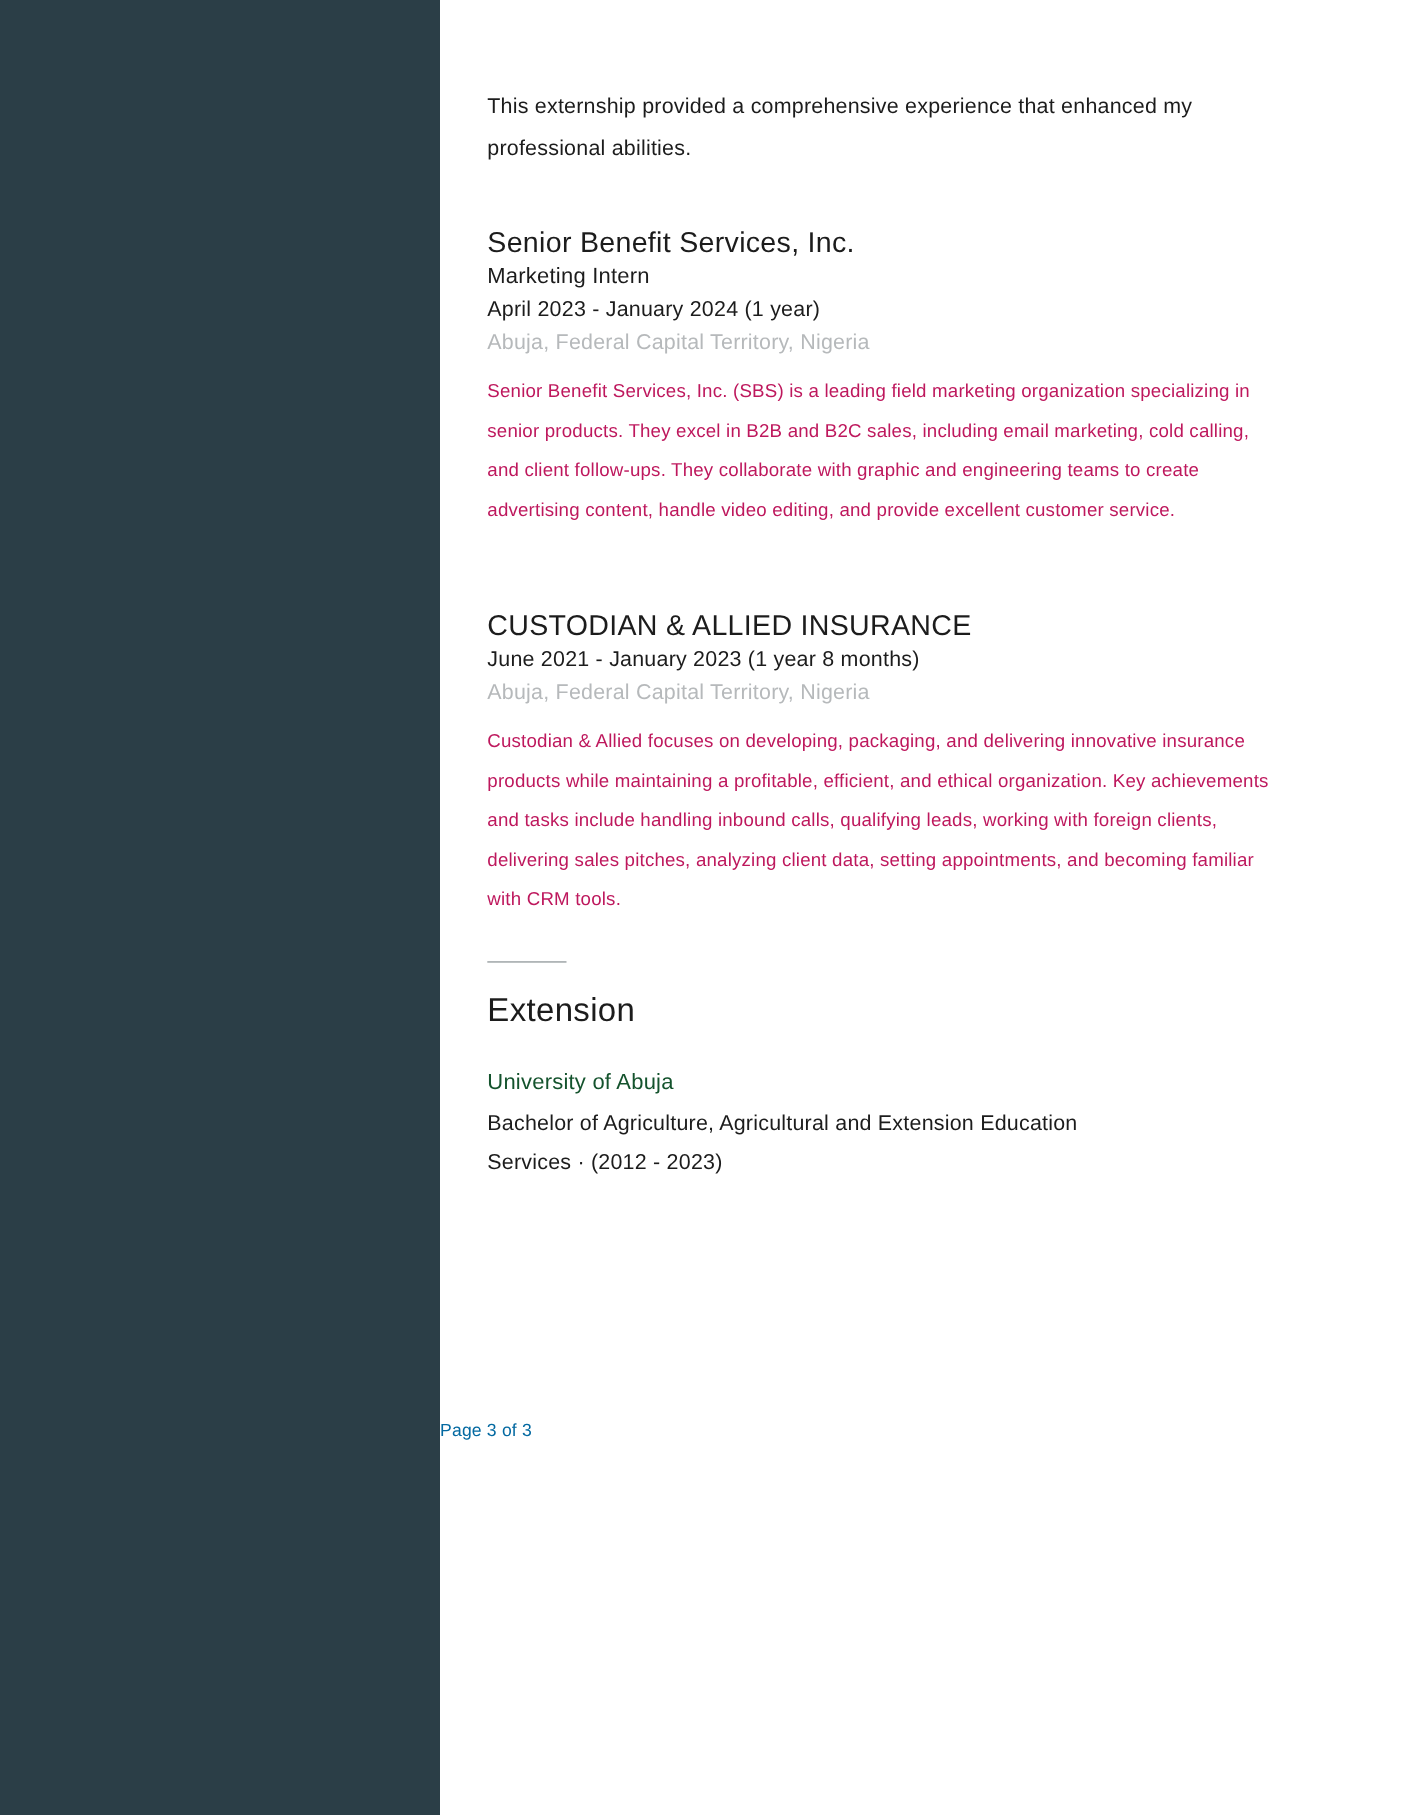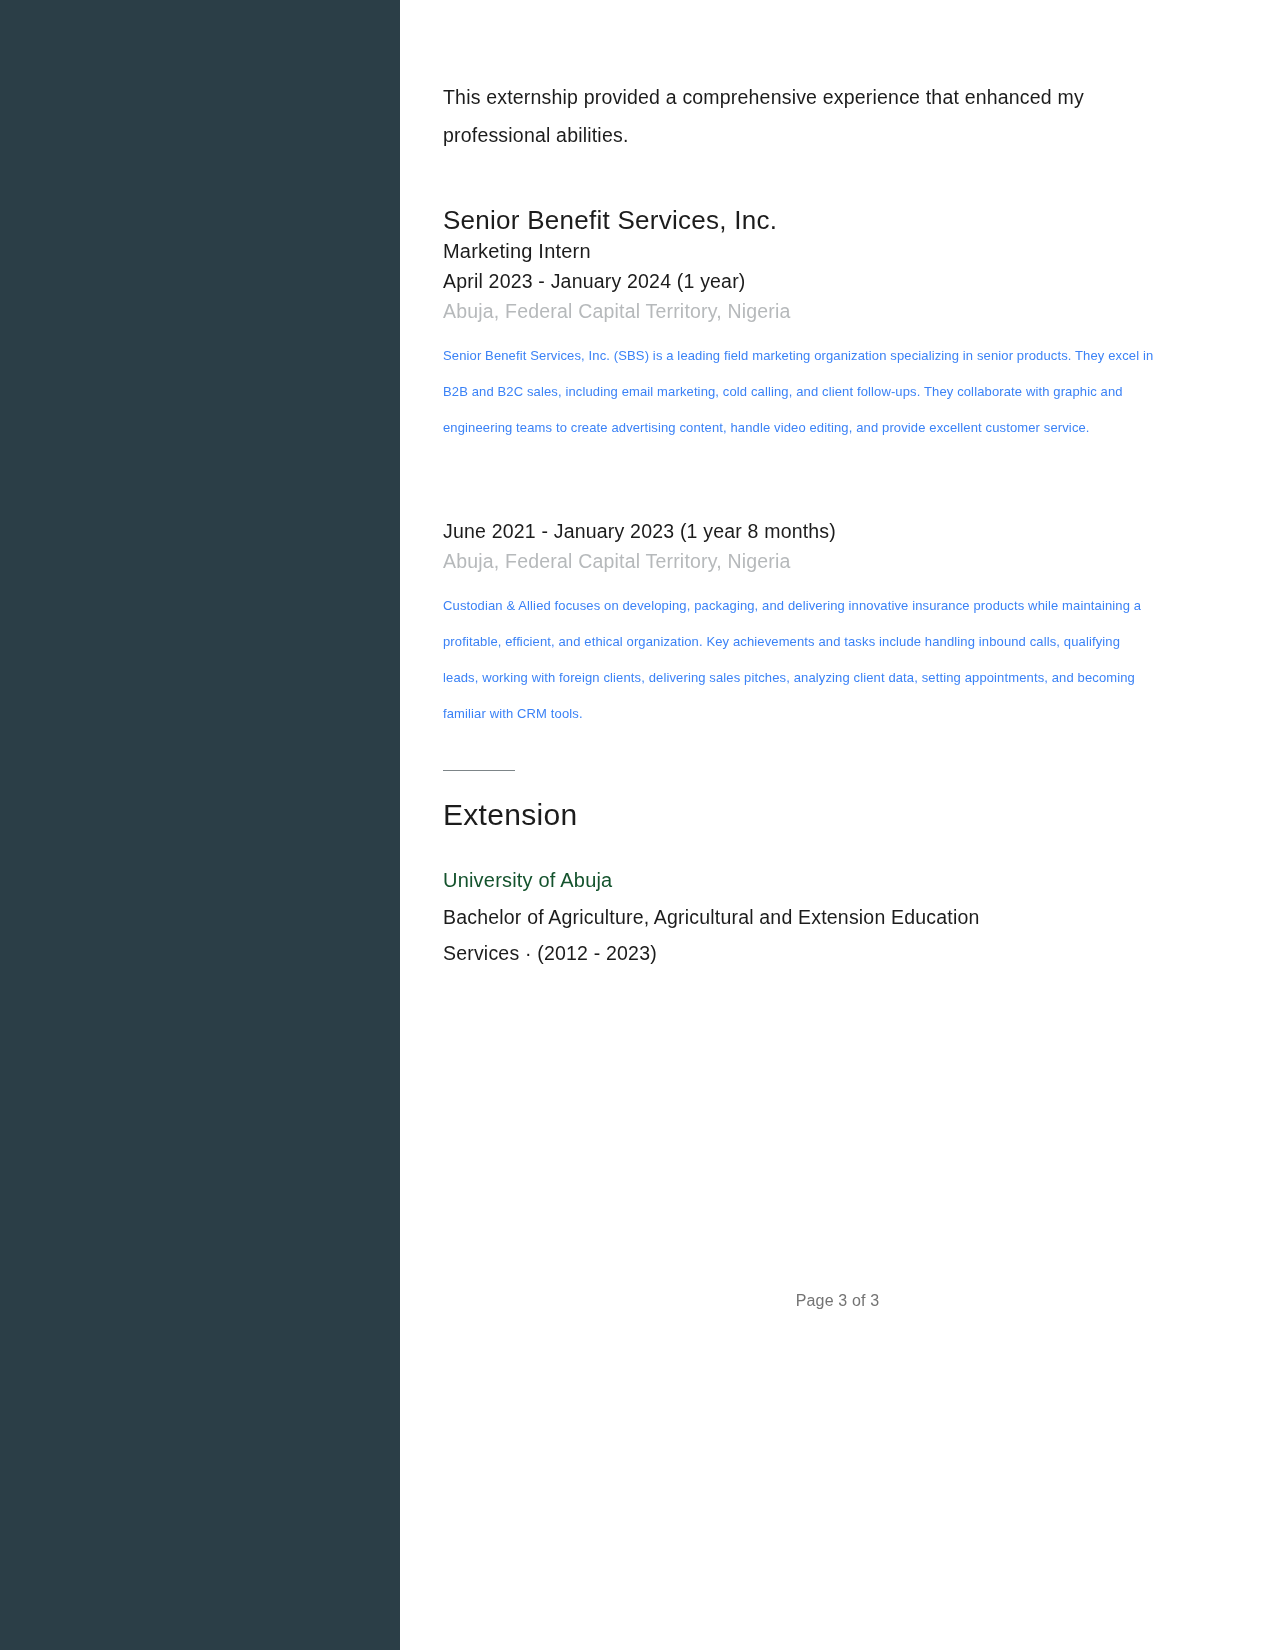--- a/index.html
+++ b/index.html
@@ -70,23 +70,23 @@
     letter-spacing: 0.01em;
   }
   .job-location {
     font-size: 19.5px;
     line-height: 30px;
     color: #b6b9bb;
     margin: 0 0 12px 0;
     letter-spacing: 0.01em;
   }
   .job-desc {
-    font-size: 13px;
+    font-size: 17px;
     line-height: 36px;
-    color: #3b82f6;
+    color: #be185d;
     margin: 0;
     max-width: 712px;
     letter-spacing: 0.01em;
   }
   .spacer-sm { height: 22px; }
   .spacer-md { height: 40px; }
   .divider {
     width: 72px;
     height: 1px;
     background: #7d8588;
@@ -113,23 +113,22 @@
     color: #1c1c1c;
     margin: 0;
     max-width: 600px;
     letter-spacing: 0.01em;
   }
   .footer {
     position: absolute;
     bottom: 98px;
     left: 0;
     right: 0;
-    text-align: center;
     font-size: 16px;
-    color: #737373;
+    color: #0369a1;
     letter-spacing: 0.01em;
     margin-top: 32px;
   }
 </style>
 </head>
 <body>
 
 <div class="page">
 
   <div class="sidebar"></div>
@@ -144,20 +143,21 @@
       <p class="job-company">Senior Benefit Services, Inc.</p>
       <p class="job-title">Marketing Intern</p>
       <p class="job-dates">April 2023 - January 2024 (1 year)</p>
       <p class="job-location">Abuja, Federal Capital Territory, Nigeria</p>
       <p class="job-desc">Senior Benefit Services, Inc. (SBS) is a leading field marketing organization specializing in senior products. They excel in B2B and B2C sales, including email marketing, cold calling, and client follow-ups. They collaborate with graphic and engineering teams to create advertising content, handle video editing, and provide excellent customer service.</p>
     </div>
 
     <div class="spacer-md"></div>
 
     <div class="job">
+      <p class="job-company">CUSTODIAN &amp; ALLIED INSURANCE</p>
       <p class="job-dates">June 2021 - January 2023 (1 year 8 months)</p>
       <p class="job-location">Abuja, Federal Capital Territory, Nigeria</p>
       <p class="job-desc">Custodian &amp; Allied focuses on developing, packaging, and delivering innovative insurance products while maintaining a profitable, efficient, and ethical organization. Key achievements and tasks include handling inbound calls, qualifying leads, working with foreign clients, delivering sales pitches, analyzing client data, setting appointments, and becoming familiar with CRM tools.</p>
     </div>
 
     <div class="divider"></div>
 
     <h2 class="section-heading">Extension</h2>
 
     <div class="edu">

